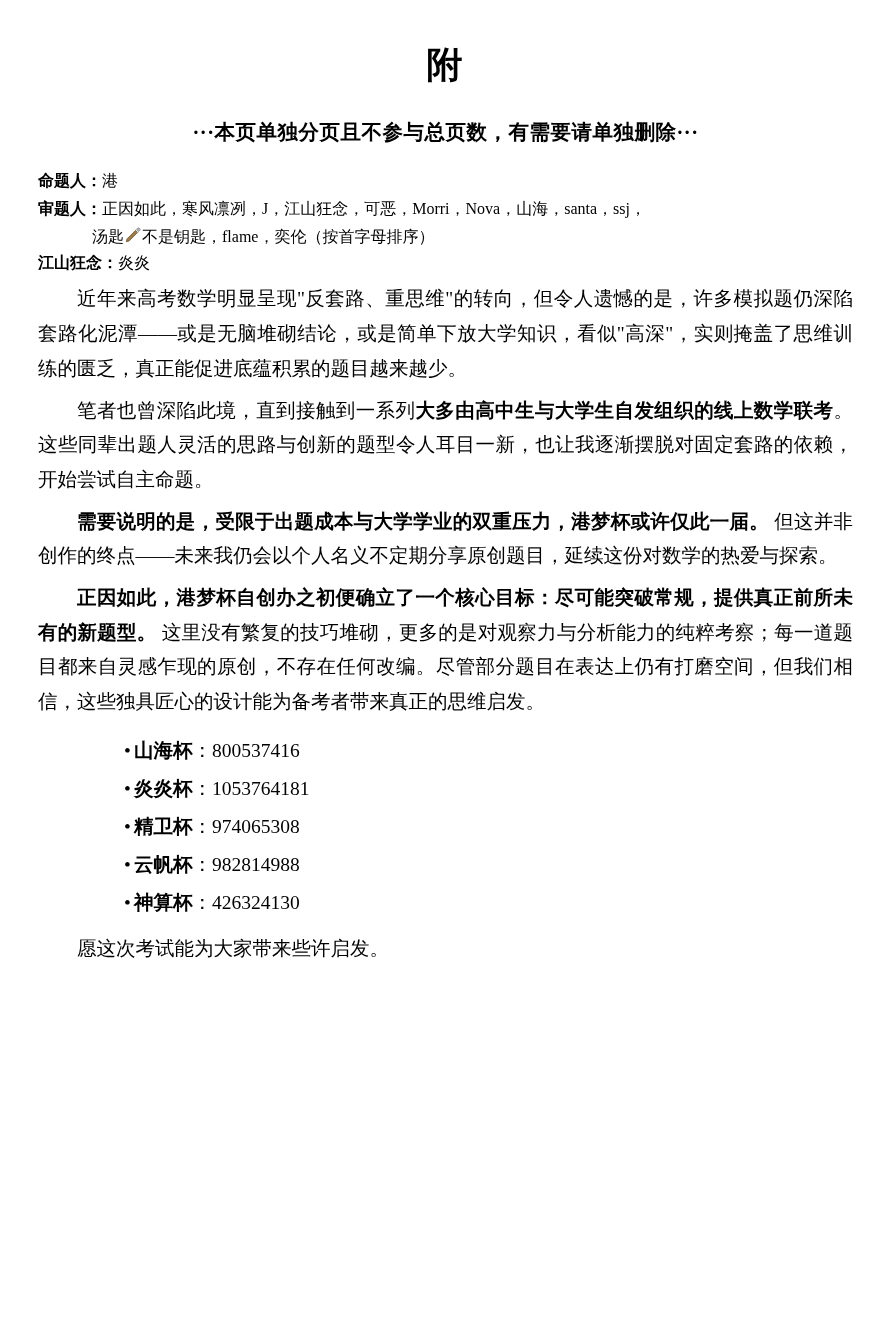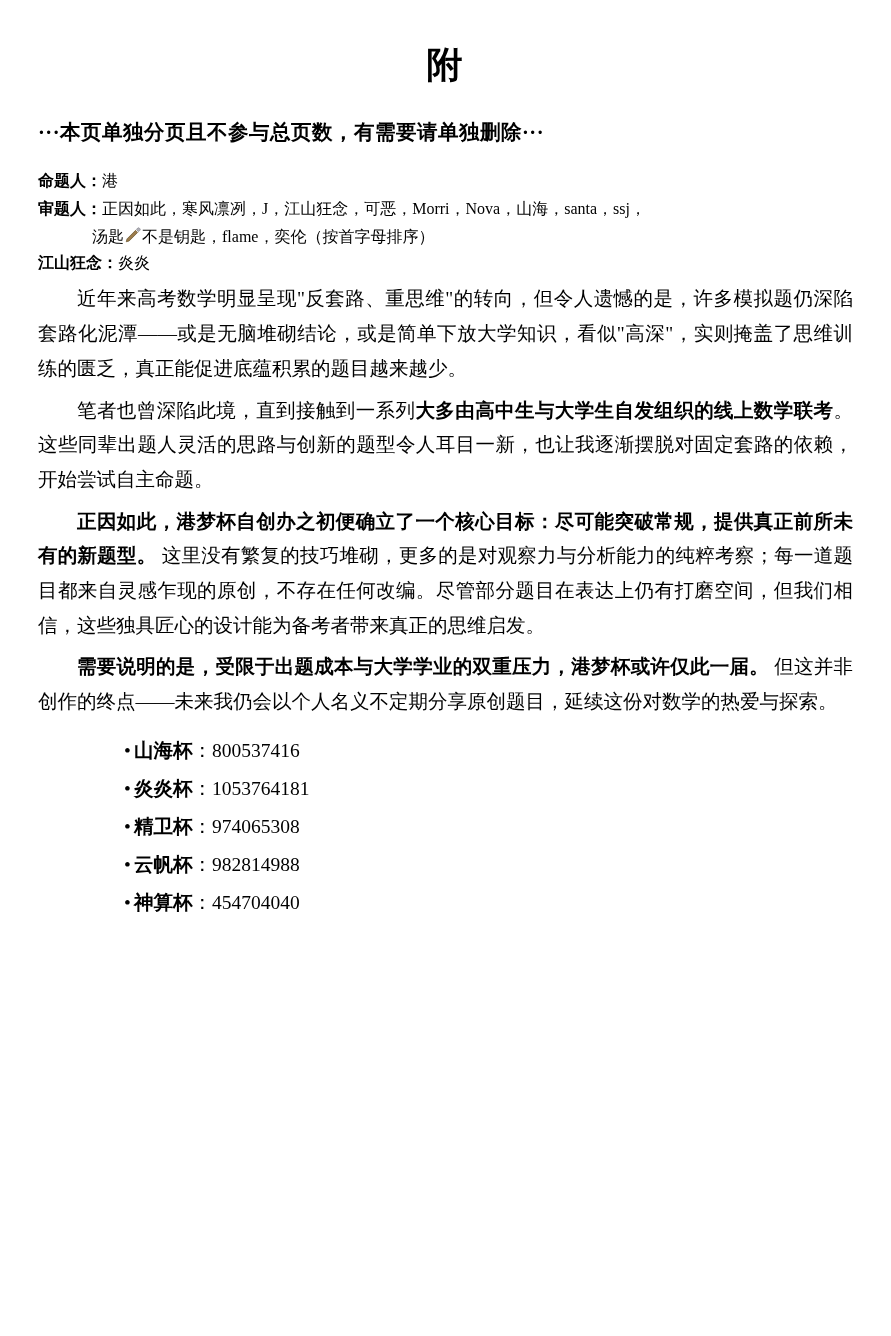--- a/index.html
+++ b/index.html
@@ -23,20 +23,21 @@
   }
   .title {
     text-align: center;
     font-size: 36px;
     font-weight: bold;
     letter-spacing: 2px;
     margin: 44px 0 0 0;
     line-height: 1.2;
   }
   .subnote {
+    text-align: center;
     font-size: 20.5px;
     font-weight: bold;
     margin: 32px 0 0 0;
     line-height: 1.3;
     letter-spacing: 0.5px;
   }
   .meta-block {
     margin-top: 22px;
   }
   .meta-row {
@@ -138,32 +139,33 @@
           </svg></span><span>不是钥匙，flame，奕伦（按首字母排序）</span>
     </div>
     <div class="meta-row">
       <span class="meta-label">江山狂念：</span><span class="meta-value">炎炎</span>
     </div>
   </div>
 
   <div id="paragraphs">
       <div class="body-p"><span>近年来高考数学明显呈现"反套路、重思维"的转向，但令人遗憾的是，许多模拟题仍深陷套路化泥潭——或是无脑堆砌结论，或是简单下放大学知识，看似"高深"，实则掩盖了思维训练的匮乏，真正能促进底蕴积累的题目越来越少。</span></div>
       <div class="body-p"><span>笔者也曾深陷此境，直到接触到一系列</span><span class="b">大多由高中生与大学生自发组织的线上数学联考</span><span>。这些同辈出题人灵活的思路与创新的题型令人耳目一新，也让我逐渐摆脱对固定套路的依赖，开始尝试自主命题。</span></div>
+      <div class="body-p"><span class="b">需要说明的是，受限于出题成本与大学学业的双重压力，港梦杯或许仅此一届。</span><span> 但这并非创作的终点——未来我仍会以个人名义不定期分享原创题目，延续这份对数学的热爱与探索。</span></div>
       <div class="body-p"><span class="b">正因如此，港梦杯自创办之初便确立了一个核心目标：尽可能突破常规，提供真正前所未有的新题型。</span><span> 这里没有繁复的技巧堆砌，更多的是对观察力与分析能力的纯粹考察；每一道题目都来自灵感乍现的原创，不存在任何改编。尽管部分题目在表达上仍有打磨空间，但我们相信，这些独具匠心的设计能为备考者带来真正的思维启发。</span></div>
-      <div class="body-p"><span class="b">需要说明的是，受限于出题成本与大学学业的双重压力，港梦杯或许仅此一届。</span><span> 但这并非创作的终点——未来我仍会以个人名义不定期分享原创题目，延续这份对数学的热爱与探索。</span></div>
     </div>
 
   <ul class="list" id="cup-list">
       <li><span class="dot">•</span><span class="name">山海杯</span><span>：</span><span>800537416</span></li>
       <li><span class="dot">•</span><span class="name">炎炎杯</span><span>：</span><span>1053764181</span></li>
       <li><span class="dot">•</span><span class="name">精卫杯</span><span>：</span><span>974065308</span></li>
       <li><span class="dot">•</span><span class="name">云帆杯</span><span>：</span><span>982814988</span></li>
-      <li><span class="dot">•</span><span class="name">神算杯</span><span>：</span><span>454704040</span></li>
+      <li><span class="dot">•</span><span class="name">神算杯</span><span>：</span><span>426324130</span></li>
     </ul>
 
+  <div class="closing">愿这次考试能为大家带来些许启发。</div>
 
   <div class="footer">
     
     
     
     
     
   </div>
 
   <svg class="watermark" viewBox="0 0 62 42">

